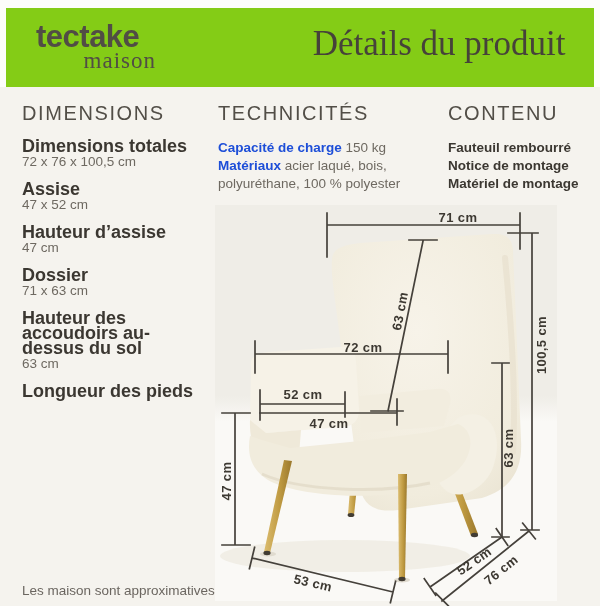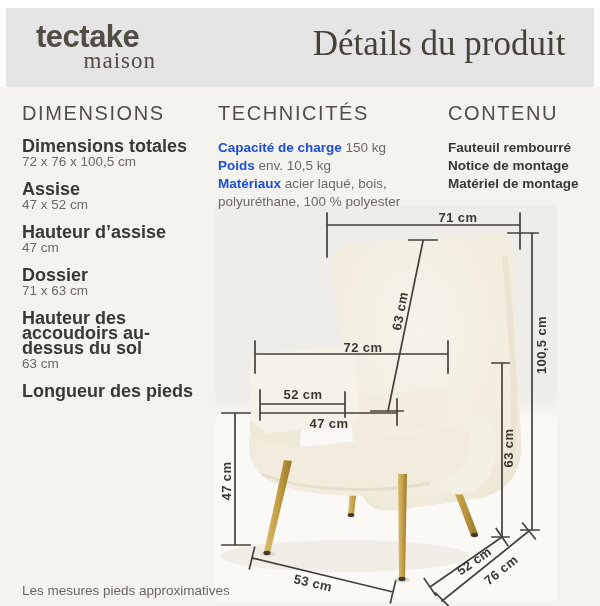--- a/index.html
+++ b/index.html
@@ -5,21 +5,21 @@
   html,body{margin:0;padding:0;}
   body{
     width:600px;height:606px;position:relative;overflow:hidden;
     background:#fdfdfb;
     font-family:"Liberation Sans",sans-serif;
     -webkit-font-smoothing:antialiased;
   }
   
   .band{
     position:absolute;left:6px;top:8px;width:588px;height:79px;
-    background:#e5e5e5;
+    background:#84cc16;
   }
   .brand{
     position:absolute;left:30px;top:13px;width:120px;color:#514d45;
   }
   .brand-main{
     font-size:31px;font-weight:700;letter-spacing:-0.5px;line-height:32px;
   }
   .brand-sub{
     font-family:"Liberation Serif",serif;font-size:23px;line-height:16px;
     text-align:right;margin-top:0px;letter-spacing:1px;
@@ -188,24 +188,23 @@
     <div class="spec-value">63 cm</div>
   </div>
   <div class="spec-item">
     <div class="spec-label">Longueur des pieds</div>
   </div>
 </div>
 
 <div class="col col-technicites">
   <div class="col-heading">TECHNICITÉS</div>
   <div class="tech-line"><b>Capacité de charge</b> <span>150 kg</span></div>
-  <div class="tech-line"><b>Poids</b> <span>env. 10,5 kg</span></div>
   <div class="tech-line"><b>Matériaux</b> <span>acier laqué, bois, polyuréthane, 100 % polyester</span></div>
 </div>
 
 <div class="col col-contenu">
   <div class="col-heading">CONTENU</div>
   <div class="contenu-line">Fauteuil rembourré</div>
   <div class="contenu-line">Notice de montage</div>
   <div class="contenu-line">Matériel de montage</div>
 </div>
 
-<div class="footer-note">Les mesures pieds approximatives</div>
+<div class="footer-note">Les maison sont approximatives</div>
 
 </body></html>

